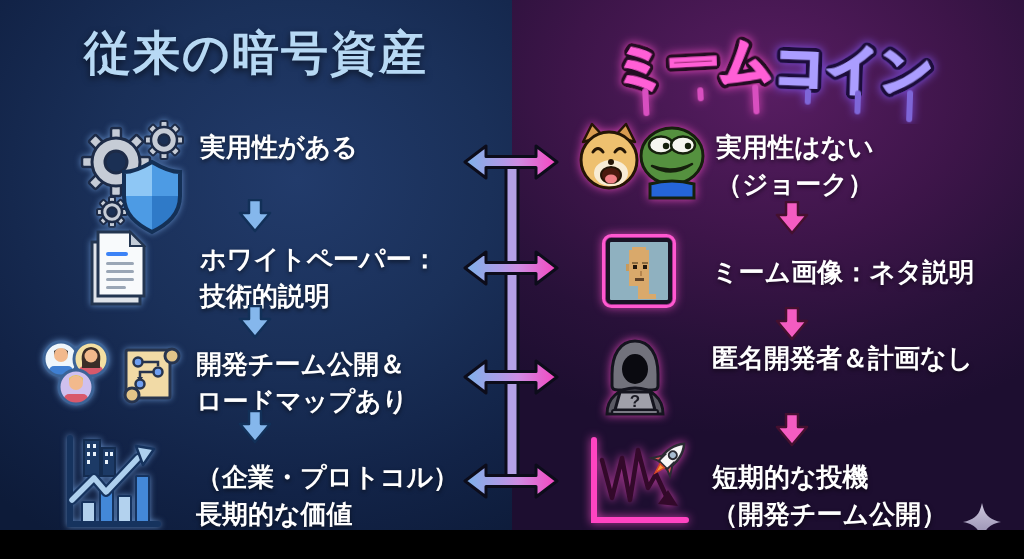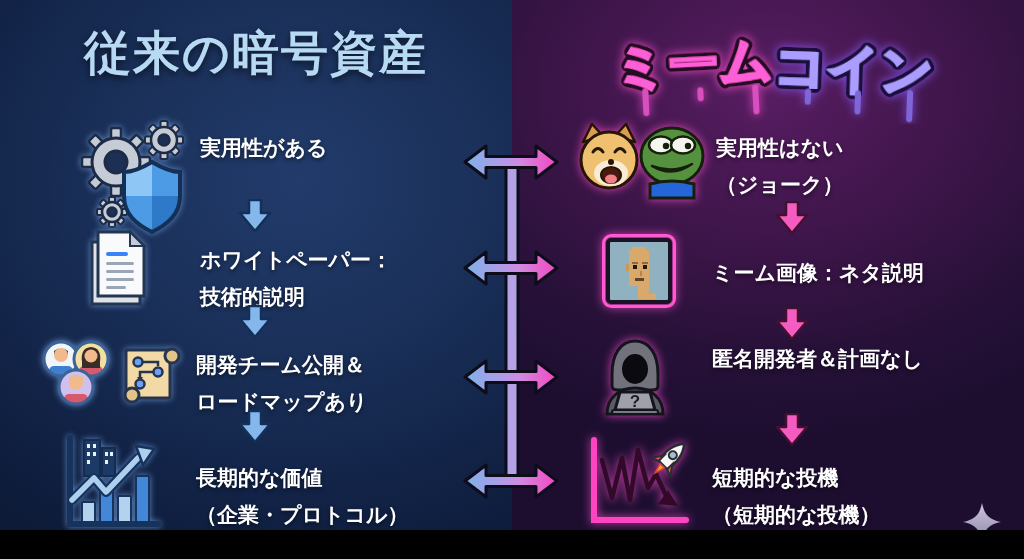--- a/index.html
+++ b/index.html
@@ -12,21 +12,21 @@
   
   #bgL{left:0;top:0;width:512px;height:559px;
     background:radial-gradient(90% 75% at 58% 32%, #223b6b 0%, #1a3059 42%, #122347 75%, #0d1b39 100%);}
   #bgR{left:512px;top:0;width:512px;height:559px;
     background:radial-gradient(88% 62% at 50% 16%, #581d62 0%, #3d1549 45%, #281139 75%, #1d0e30 100%);}
   
   #titleL{left:0;top:22px;width:512px;text-align:center;
     font-size:47px;font-weight:800;letter-spacing:2px;color:#b7d9f4;
     text-shadow:0 3px 7px rgba(0,0,0,.6);}
   
-  .rowtxt{color:#fff;font-size:21px;font-weight:800;line-height:37px;
+  .rowtxt{color:#fff;font-size:26px;font-weight:800;line-height:37px;
     text-shadow:0 2px 4px rgba(0,0,0,.55);white-space:nowrap;}
   .rowtxt span{display:block;}
   
   .icon-l{filter:drop-shadow(0 0 3px rgba(125,175,240,.70));}
   .icon-r{filter:drop-shadow(0 0 5px rgba(255,80,205,.80));}
   
   #ic-l1{left:72px;top:116px;} #ic-l2{left:86px;top:228px;}
   #ic-l3{left:42px;top:340px;} #ic-l4{left:58px;top:434px;}
   
   #ic-r1{left:576px;top:118px;} #ic-r2{left:601px;top:233px;}
@@ -276,36 +276,36 @@
   </div>
   <div id="tx-l2" class="abs rowtxt">
     <span>ホワイトペーパー：</span>
     <span>技術的説明</span>
   </div>
   <div id="tx-l3" class="abs rowtxt">
     <span>開発チーム公開＆</span>
     <span>ロードマップあり</span>
   </div>
   <div id="tx-l4" class="abs rowtxt">
+    <span>（企業・プロトコル）</span>
     <span>長期的な価値</span>
-    <span>（企業・プロトコル）</span>
   </div>
   <div id="tx-r2" class="abs rowtxt">
     <span>ミーム画像：ネタ説明</span>
   </div>
   <div id="tx-r1" class="abs rowtxt">
     <span>実用性はない</span>
     <span>（ジョーク）</span>
   </div>
   <div id="tx-r3" class="abs rowtxt">
     <span>匿名開発者＆計画なし</span>
   </div>
   <div id="tx-r4" class="abs rowtxt">
     <span>短期的な投機</span>
-    <span>（短期的な投機）</span>
+    <span>（開発チーム公開）</span>
   </div>
 
   <svg id="da-l1" class="abs" width="36" height="34" viewBox="0 0 36 34">
     <polygon points="12,1 24,1 24,14 33,14 18,32 3,14 12,14" fill="#85b7ec" stroke="#123058" stroke-width="2.5" stroke-linejoin="round"></polygon>
   </svg>
   <svg id="da-l2" class="abs" width="36" height="34" viewBox="0 0 36 34">
     <polygon points="12,1 24,1 24,14 33,14 18,32 3,14 12,14" fill="#85b7ec" stroke="#123058" stroke-width="2.5" stroke-linejoin="round"></polygon>
   </svg>
   <svg id="da-l3" class="abs" width="36" height="34" viewBox="0 0 36 34">
     <polygon points="12,1 24,1 24,14 33,14 18,32 3,14 12,14" fill="#85b7ec" stroke="#123058" stroke-width="2.5" stroke-linejoin="round"></polygon>

